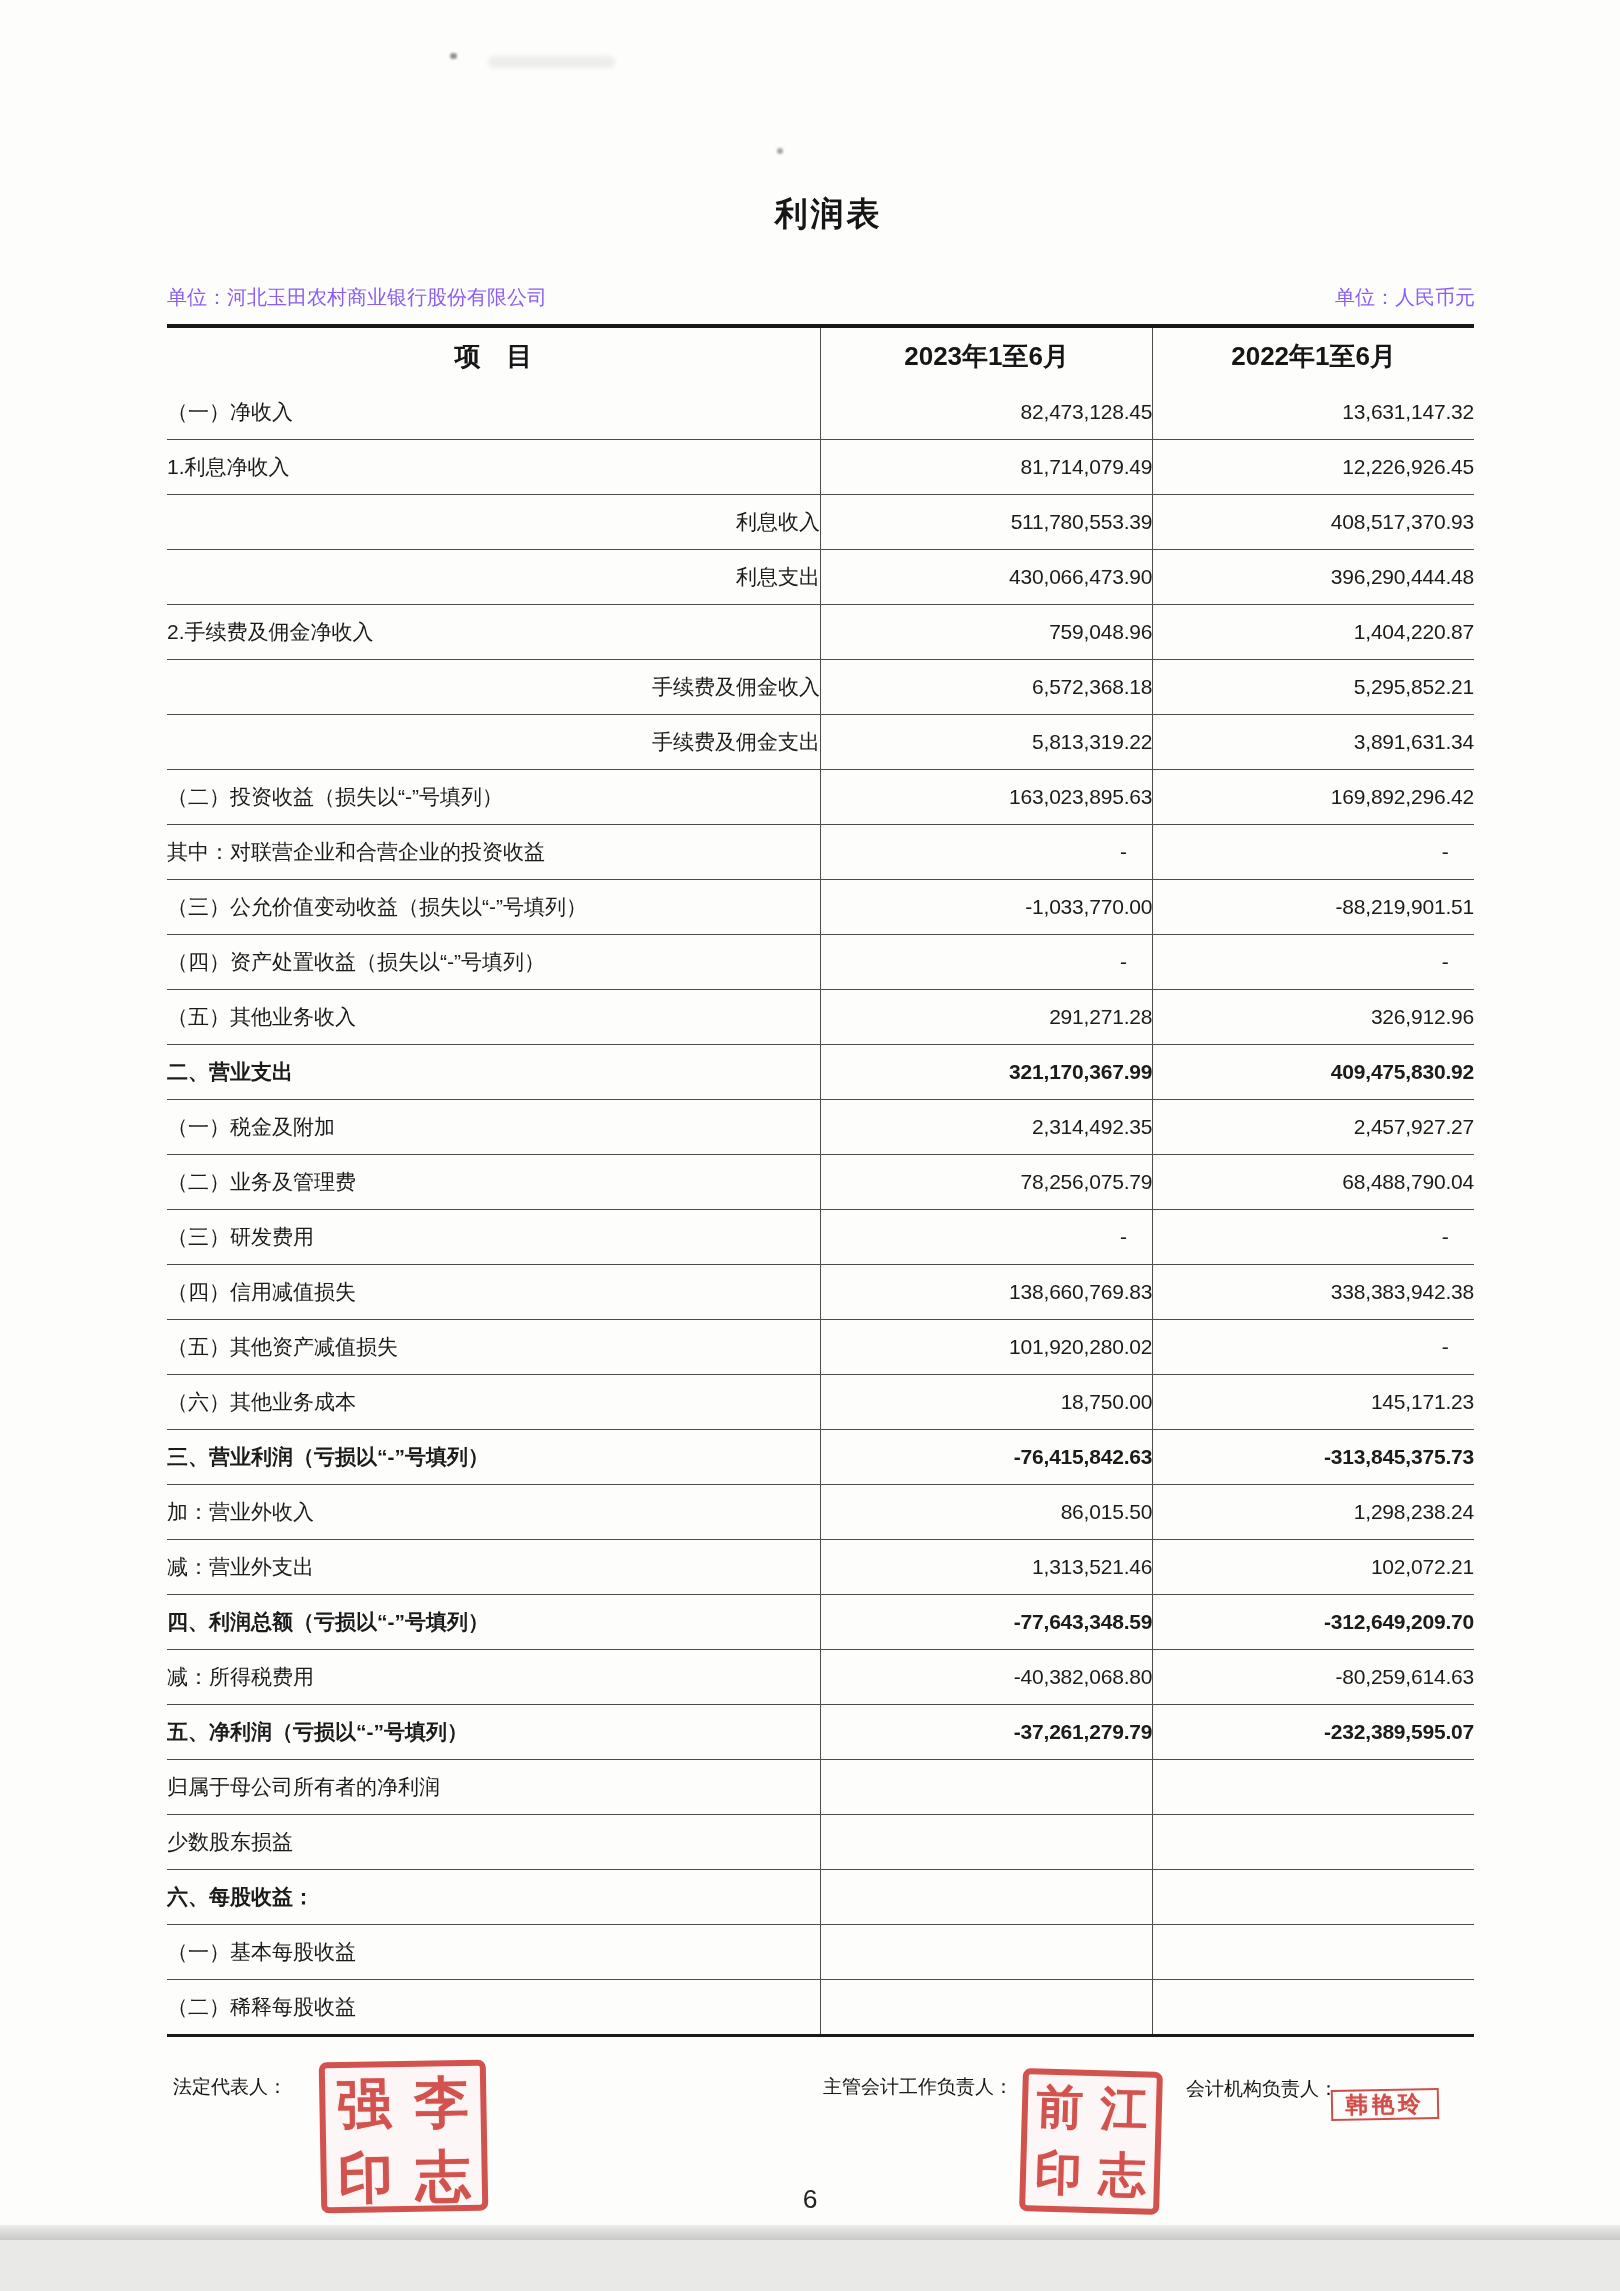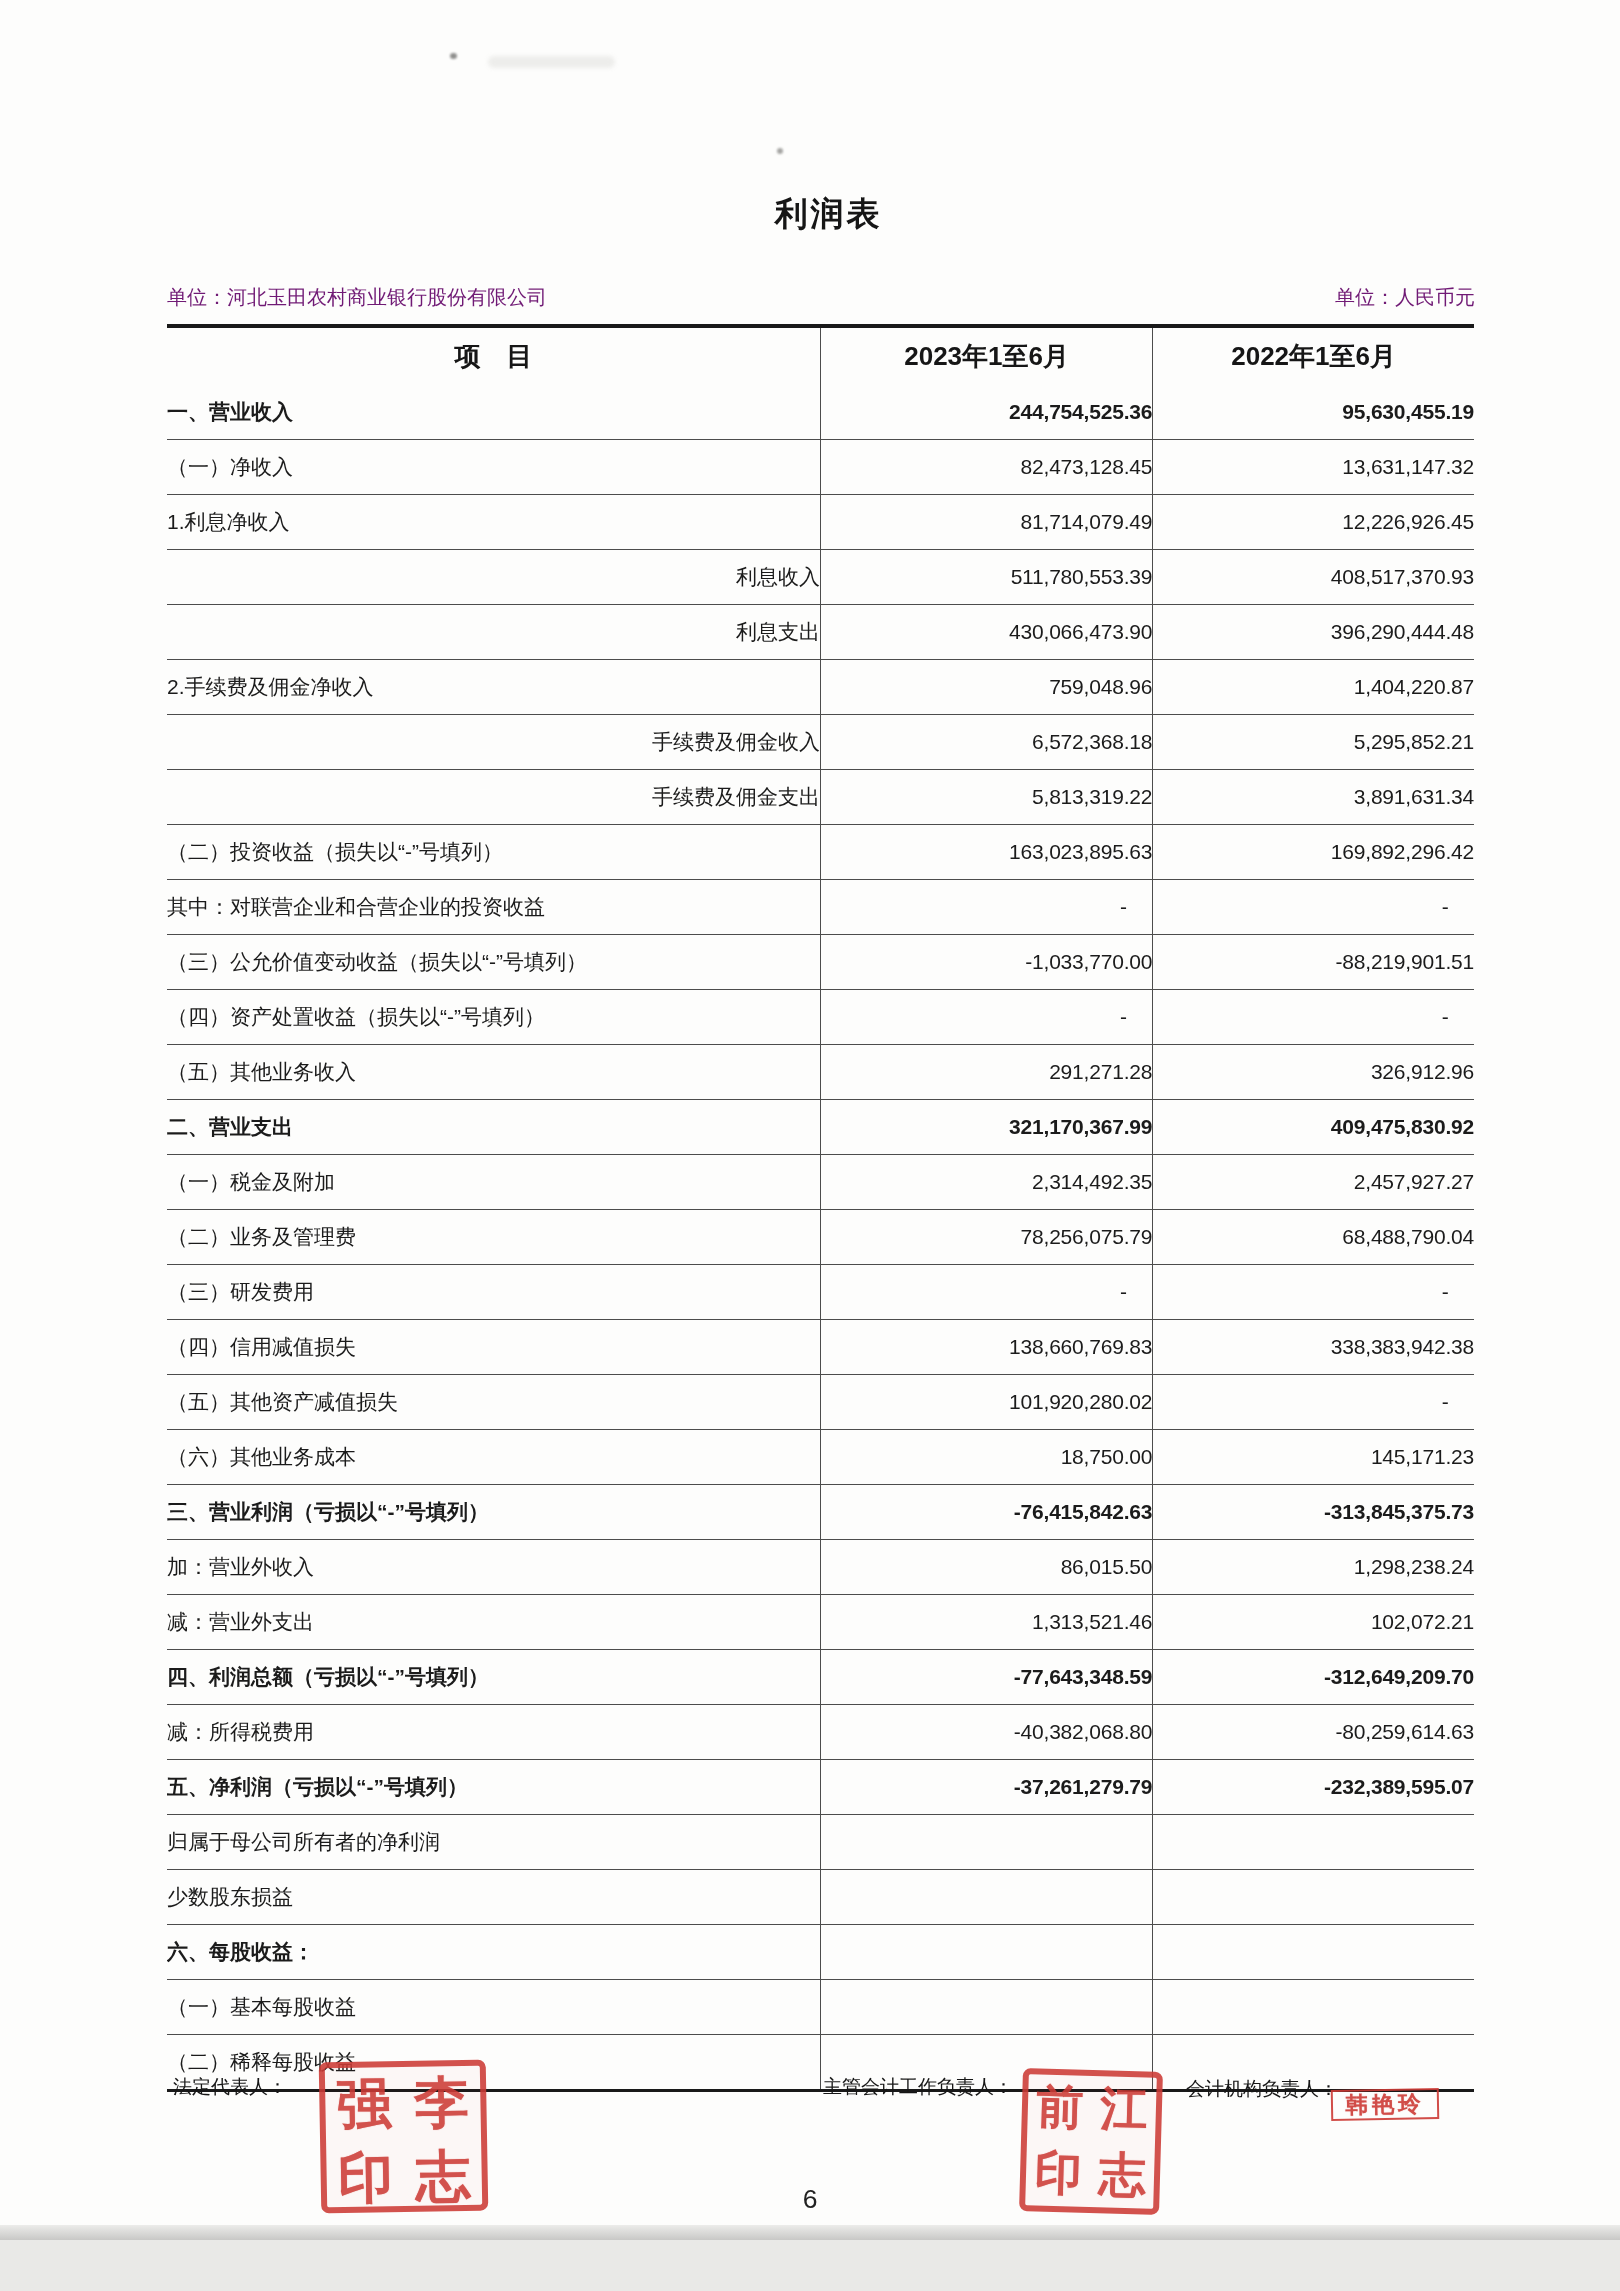--- a/index.html
+++ b/index.html
@@ -8,21 +8,21 @@
     background:#fdfdfc;overflow:hidden;
     font-family:"Liberation Sans","DejaVu Sans",sans-serif;color:#1c1c1c;
   }
   .doc-title{
     position:absolute;top:192px;left:37px;width:1583px;text-align:center;
     font-size:33px;font-weight:bold;letter-spacing:2.9px;color:#161616;
   }
   .unit-row{
     position:absolute;top:284px;left:167px;width:1308px;
     display:flex;justify-content:space-between;
-    font-size:20px;color:#701a75;font-weight:500;
+    font-size:20px;color:#8b5cf6;font-weight:500;
   }
   table.report{
     position:absolute;top:324px;left:167px;width:1307px;
     border-collapse:collapse;table-layout:fixed;
     border-top:4.9px solid #191919;border-bottom:3.9px solid #191919;
   }
   table.report col.c1{width:653px;}
   table.report col.c2{width:332px;}
   table.report col.c3{width:321px;}
   table.report tr{border-bottom:1.5px solid #4c4c4c;}
@@ -94,25 +94,20 @@
         <col class="c3">
       </colgroup>
     <thead>
       <tr>
         <th>项　目</th>
         <th class="c-num">2023年1至6月</th>
         <th class="c-num">2022年1至6月</th>
       </tr>
     </thead>
     <tbody>
-        <tr class="bold">
-          <td class="c-label ind0">一、营业收入</td>
-          <td class="c-num">244,754,525.36</td>
-          <td class="c-num">95,630,455.19</td>
-        </tr>
         <tr>
           <td class="c-label ind1">（一）净收入</td>
           <td class="c-num">82,473,128.45</td>
           <td class="c-num">13,631,147.32</td>
         </tr>
         <tr>
           <td class="c-label ind2">1.利息净收入</td>
           <td class="c-num">81,714,079.49</td>
           <td class="c-num">12,226,926.45</td>
         </tr>

